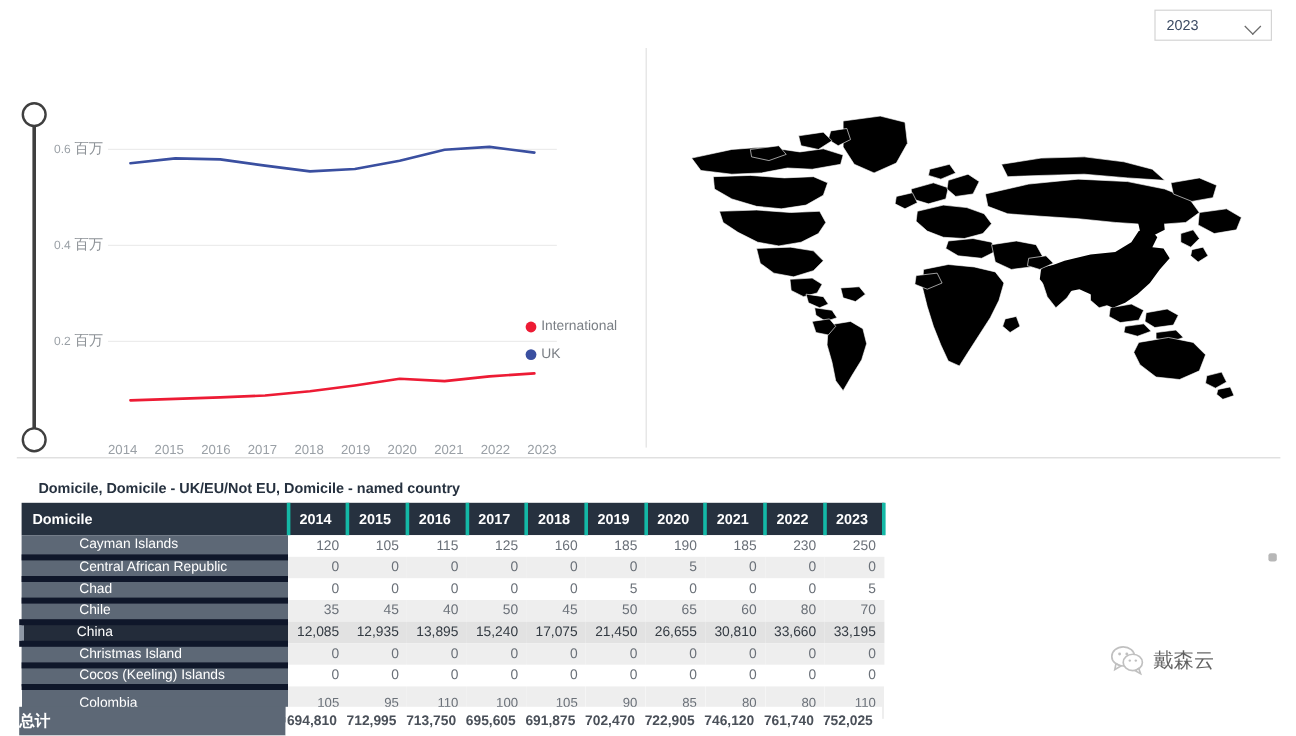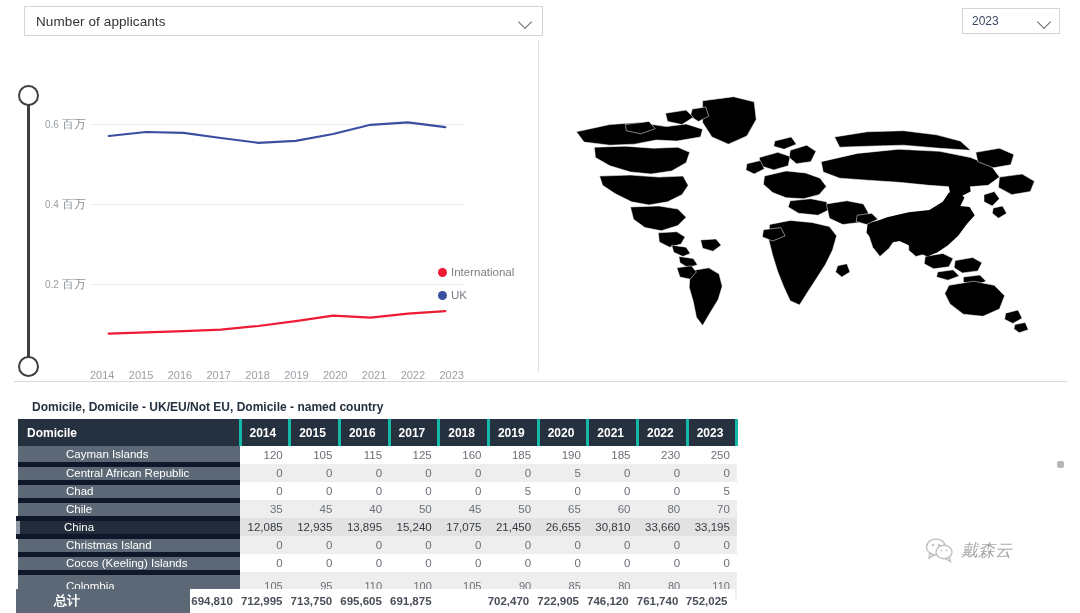--- a/index.html
+++ b/index.html
@@ -133,51 +133,47 @@
   .clip-row td.c-name { line-height: 22px; }
   .clip-row td.c-val { line-height: 8px; font-size: 11px; }
 
   .total-row {
     position: absolute; left: 16px; top: 589px; width: 719px; height: 24px;
     display: flex; align-items: center;
   }
   .total-row .tl {
     width: 222px; height: 24px; background: #5d6876;
     color: #fff; font-size: 13px; font-weight: bold;
-    display: flex; align-items: center; padding-left: 38px; text-align: center;
+    display: flex; align-items: center;  text-align: center;
   }
   .total-row .tvals {
     flex: 1; height: 24px; background: #ffffff;
     display: flex; align-items: center;
   }
   .total-row .tv {
     font-size: 11.5px; color: #4a5059; font-weight: bold;
     text-align: right; padding-right: 7px;
   }
 
   
   .dot-marker {
     position: absolute; left: 1057px; top: 461px;
     width: 7px; height: 7px; background: #b7b7b7; border-radius: 2px;
   }
   .watermark {
     position: absolute; left: 925px; top: 537px;
     display: flex; align-items: center; gap: 6px; opacity: .62;
   }
-  .wm-text { font-size: 17px; color: #737373; font-family: "DejaVu Sans", sans-serif; font-style: italic; }
+  .wm-text { font-size: 17px; color: #000000; font-family: "DejaVu Sans", sans-serif; }
 </style>
 </head>
 <body>
 
 <div id="app">
 
-  <div class="metric-select">
-    <span class="lbl">Number of applicants</span>
-    <span class="chev"></span>
-  </div>
 
   <div class="year-select">
     <span class="lbl">2023</span>
     <span class="chev"></span>
   </div>
 
   <div class="panel-left">
 
     <div class="vslider">
       <div class="track"></div>
@@ -436,21 +432,21 @@
   </div>
 
   <div class="total-row">
     <div class="tl">总计</div>
     <div class="tvals" id="total-vals">
         <div class="tv" style="width: 49.7px;">694,810</div>
         <div class="tv" style="width: 49.7px;">712,995</div>
         <div class="tv" style="width: 49.7px;">713,750</div>
         <div class="tv" style="width: 49.7px;">695,605</div>
         <div class="tv" style="width: 49.7px;">691,875</div>
-        <div class="tv" style="width: 49.7px; margin-left: 48px;">702,470</div>
+        <div class="tv" style="width: 49.7px;">702,470</div>
         <div class="tv" style="width: 49.7px;">722,905</div>
         <div class="tv" style="width: 49.7px;">746,120</div>
         <div class="tv" style="width: 49.7px;">761,740</div>
         <div class="tv" style="width: 49.7px; text-align: center;">752,025</div>
       </div>
   </div>
 
   <div class="dot-marker"></div>
 
   <div class="watermark">

